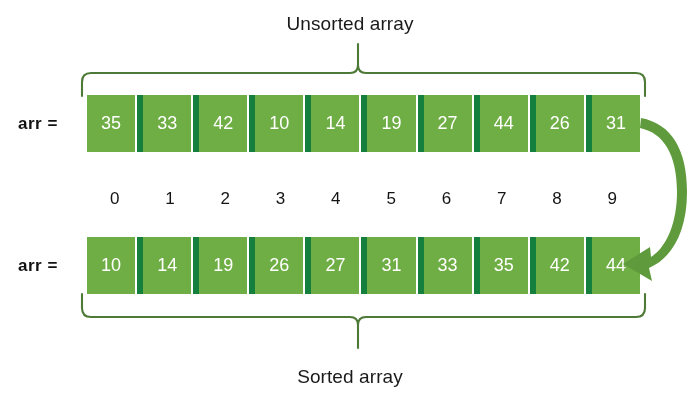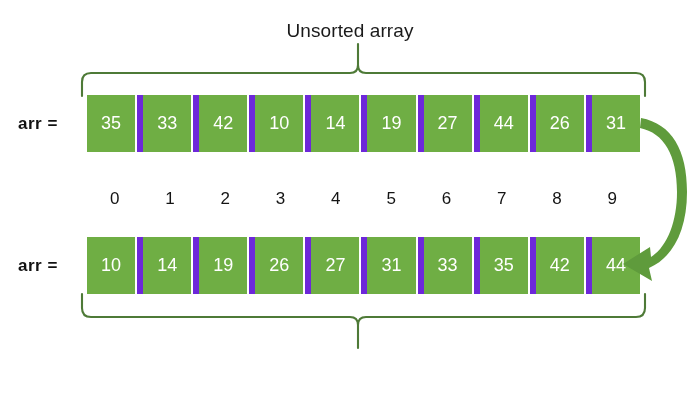--- a/index.html
+++ b/index.html
@@ -27,21 +27,21 @@
   .caption {
     position: absolute;
     width: 100%;
     text-align: center;
     font-size: 19px;
     color: #1a1a1a;
     font-family: "Liberation Sans", sans-serif;
     letter-spacing: 0.1px;
     white-space: nowrap;
   }
-  #caption-top  { top: 20px;  left: 0; }
+  #caption-top  { top: 13px;  left: 0; }
   #caption-bottom { top: 366px; left: 0; }
 
   
   .arr-label {
     position: absolute;
     font-size: 17px;
     font-weight: bold;
     color: #111111;
     font-family: "Liberation Sans", sans-serif;
     white-space: nowrap;
@@ -51,21 +51,21 @@
   #arr-label-unsorted { left: 18px; top: 114px; }
   #arr-label-sorted   { left: 18px; top: 256px; }
 
   
   .array-row {
     position: absolute;
     left: 87px;
     width: 553px;
     height: 57px;
     display: flex;
-    background: #6d28d9;
+    background: #15803d;
     gap: 6px;
   }
   #array-unsorted { top: 95px; }
   #array-sorted   { top: 237px; }
 
   .cell {
     flex: 1 1 0;
     background: #6fae44;
     display: flex;
     align-items: center;
@@ -148,20 +148,21 @@
     <div class="cell">19</div>
     <div class="cell">26</div>
     <div class="cell">27</div>
     <div class="cell">31</div>
     <div class="cell">33</div>
     <div class="cell">35</div>
     <div class="cell">42</div>
     <div class="cell">44</div>
   </div>
 
+  <div class="caption" id="caption-bottom">Sorted array</div>
 
   <svg id="overlay" viewBox="0 0 700 400">
 
     <path d="M 82,96
              L 82,82
              Q 82,73 91,73
              L 350,73
              Q 358,73 358,65
              L 358,44
              L 358,65

